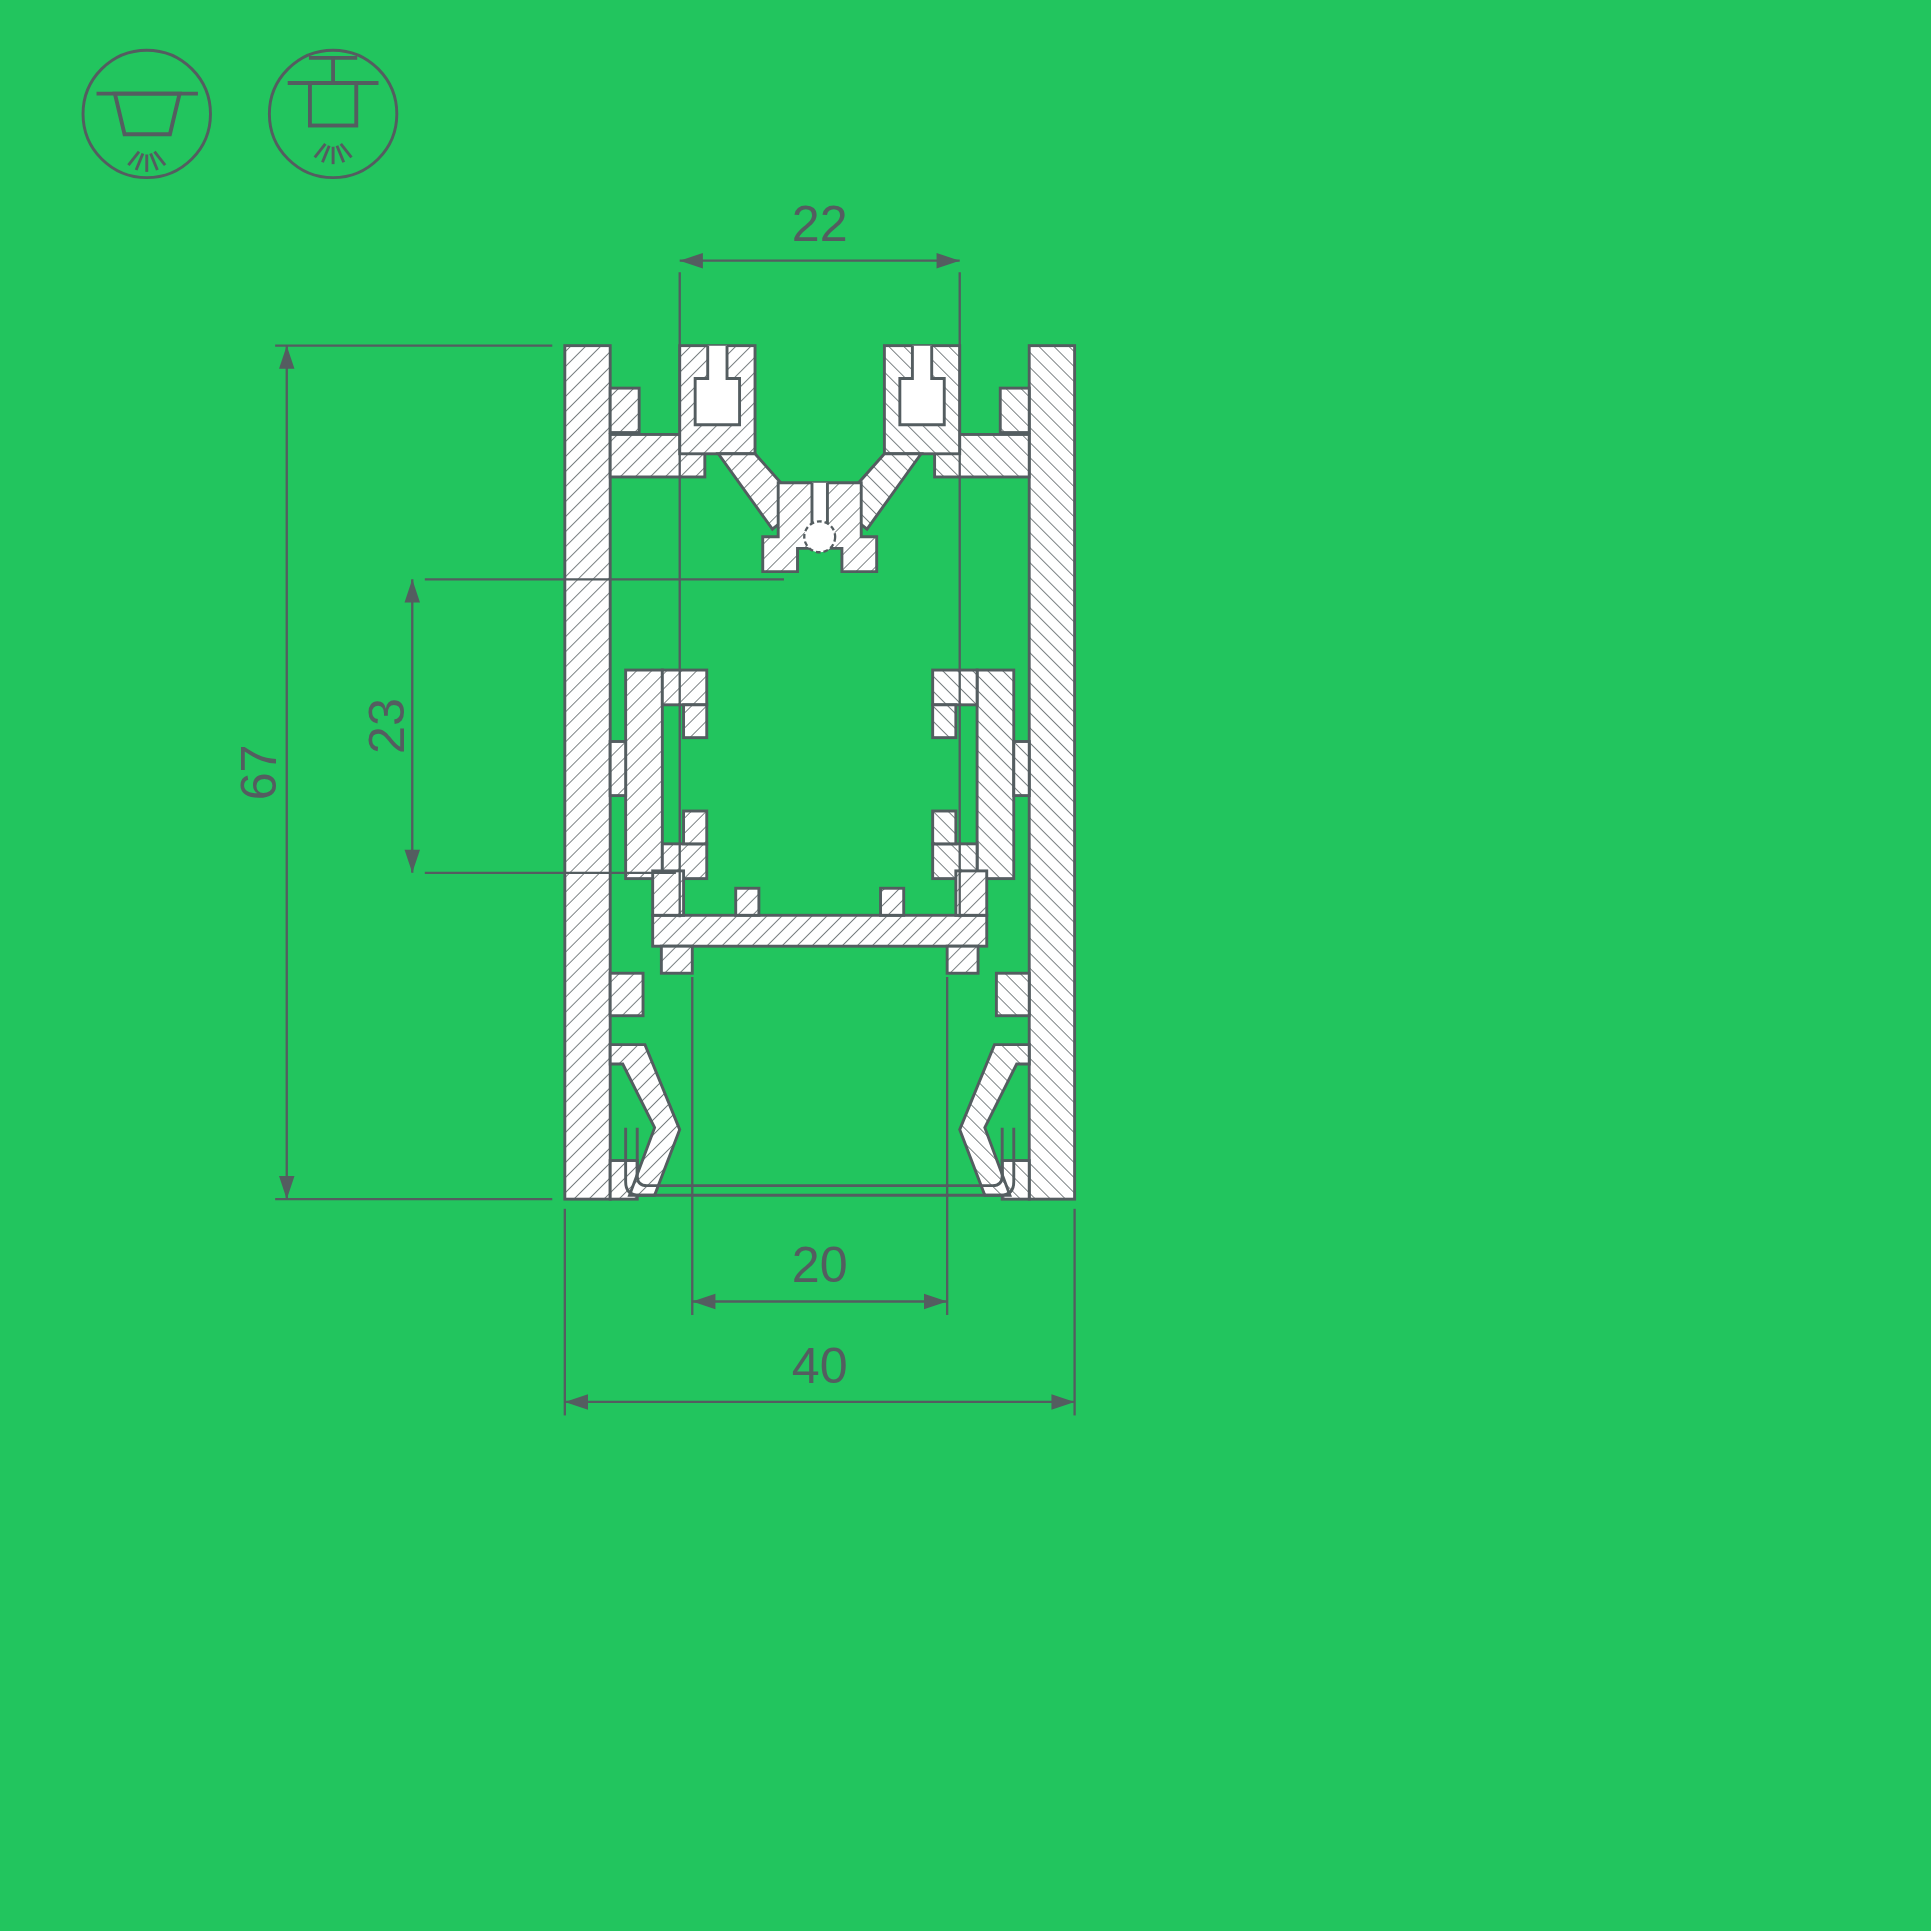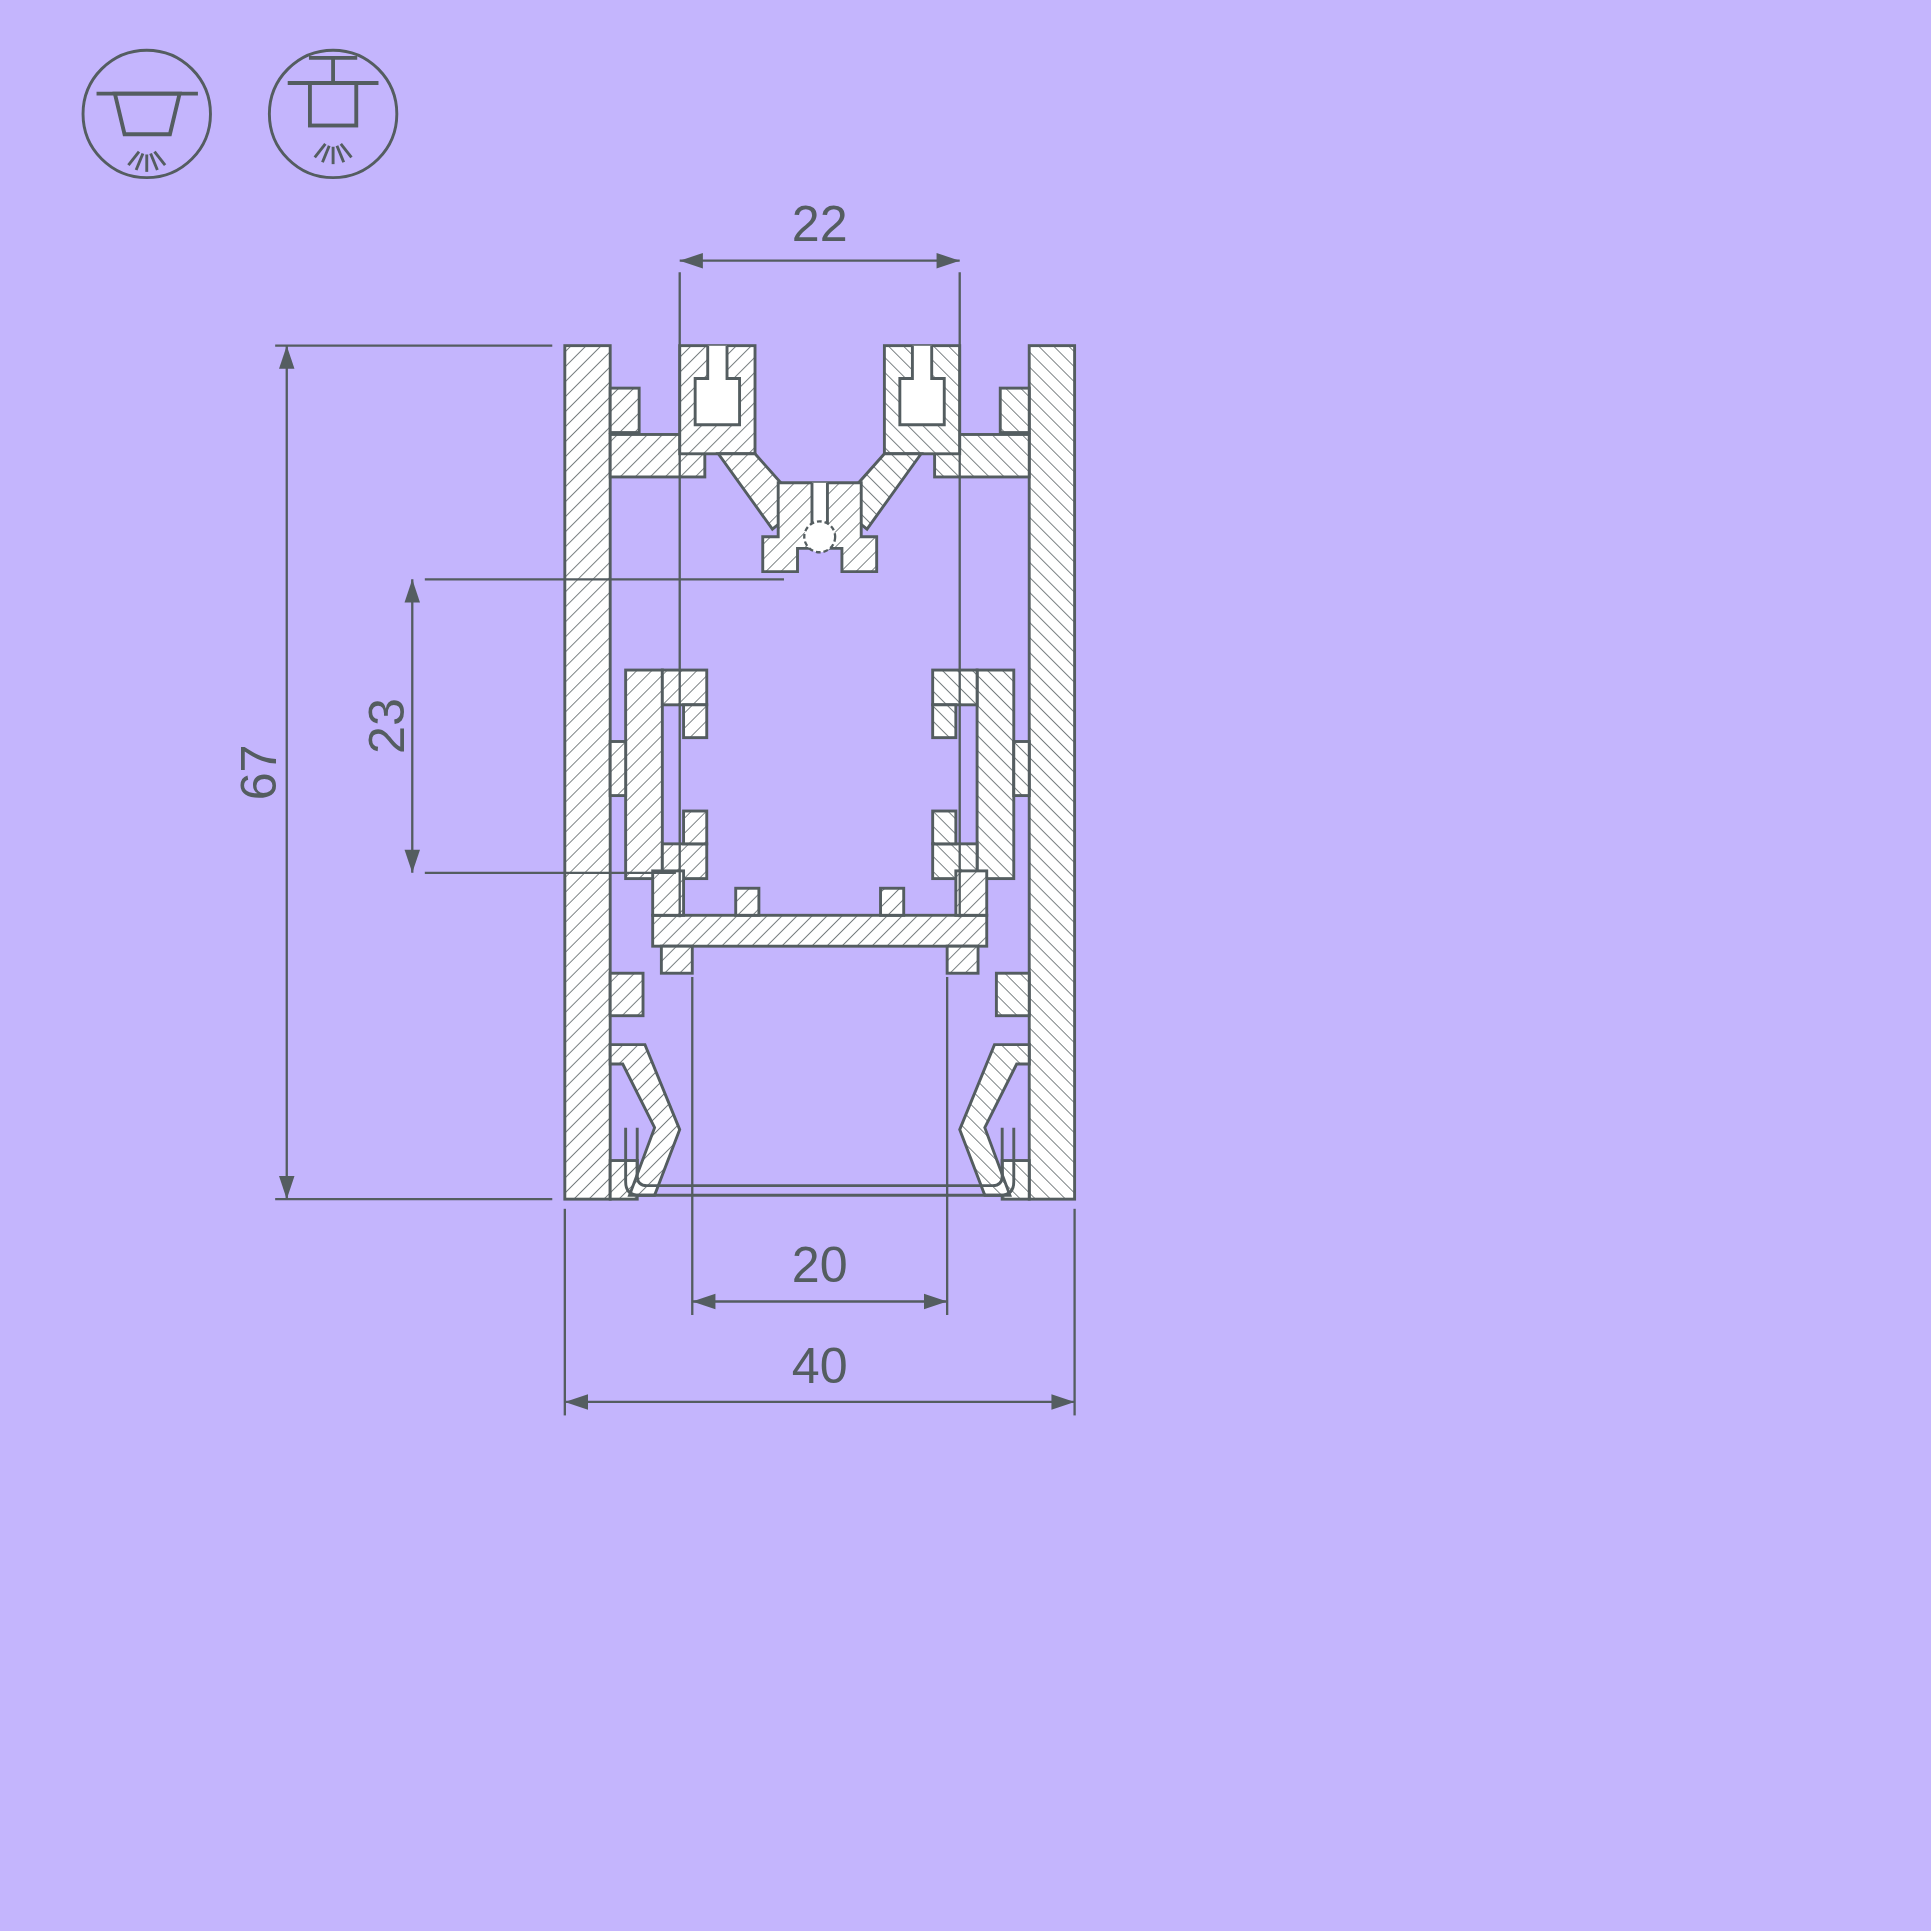--- a/index.html
+++ b/index.html
@@ -1,16 +1,16 @@
 <!DOCTYPE html>
 <html><head>
 <meta charset="utf-8">
 <style>
   html,body{margin:0;padding:0;background:#ffffff;}
-  .canvas{position:relative;width:1931px;height:1931px;background:#c4b5fd;overflow:hidden;
+  .canvas{position:relative;width:1931px;height:1931px;background:#22c55e;overflow:hidden;
           font-family:"Liberation Sans", sans-serif;}
   svg{display:block;}
   text{font-family:"Liberation Sans", sans-serif;fill:#545d60;font-size:52px;}
 </style>
 </head>
 <body>
 
 <div class="canvas">
 <svg width="1931" height="1931" viewBox="0 0 2000 2000">
 

